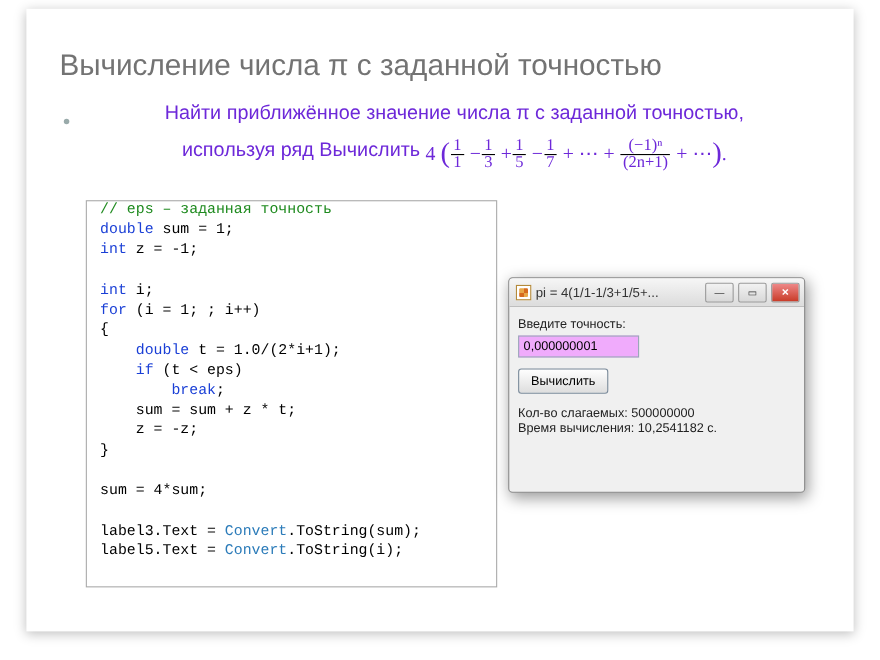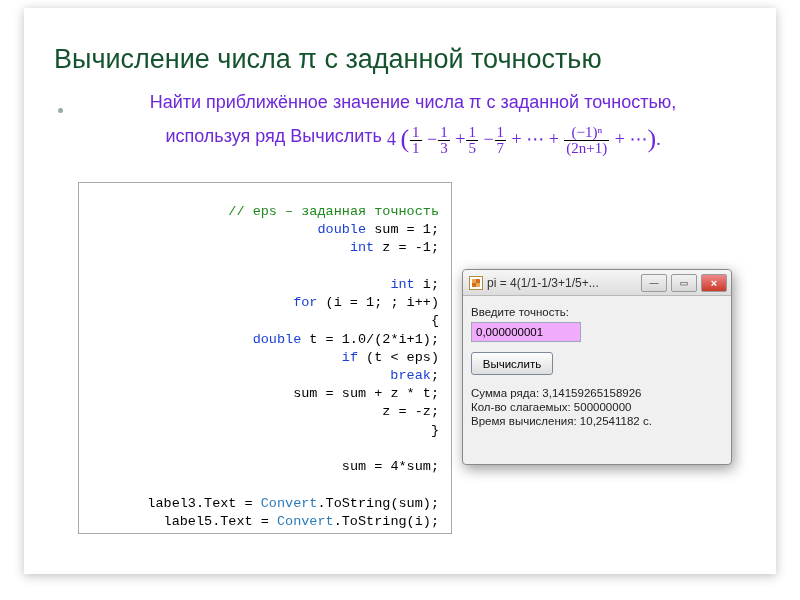--- a/index.html
+++ b/index.html
@@ -12,21 +12,21 @@
   }
   .shadow-wrap {
     position: absolute;
     left: 24px; top: 8px;
     width: 752px; height: 566px;
     background: #fff;
     box-shadow: 0 2px 10px rgba(0,0,0,0.25);
   }
   .title {
     padding: 36px 30px 14px 30px;
-    color: #14532d;
+    color: #737373;
     font-size: 27px;
     font-weight: 400;
   }
   .desc {
     padding: 0 38px 0 64px;
     color: #6d28d9;
     font-size: 18px;
     text-align: center;
     line-height: 1.55;
   }
@@ -51,34 +51,33 @@
     line-height: 1;
     margin: 0 1px;
   }
   .frac .num { display: block; border-bottom: 1px solid #000; padding: 0 2px; }
   .frac .den { display: block; padding: 0 2px; }
   .code-box {
     position: absolute;
     left: 54px; top: 174px;
     width: 374px; height: 352px;
     border: 1px solid #aaa;
-    padding: 20px 12px;
+    padding: 0 12px;
     font-family: Consolas, 'Courier New', monospace;
     font-size: 13.5px;
     line-height: 1.35;
     white-space: pre;
     color: #000;
-    text-align: right;
   }
   .c-comment { color: #1e8a1e; }
   .c-kw { color: #1a3fd6; }
   .c-type { color: #2b7bb9; }
   .app-window {
     position: absolute;
-    left: 438px; top: 261px;
+    left: 438px; top: 244px;
     width: 270px; height: 196px;
     background: #f0f0f0;
     border: 1px solid #8a8a8a;
     border-radius: 4px;
     box-shadow: 2px 4px 14px rgba(0,0,0,0.4);
     font-size: 11.5px;
   }
   .titlebar {
     height: 26px;
     background: linear-gradient(#f6f6f6,#dcdcdc);
@@ -183,19 +182,18 @@
       <span class="win-title">pi = 4(1/1-1/3+1/5+...</span>
       <span class="win-btn">—</span>
       <span class="win-btn">▭</span>
       <span class="win-btn close">×</span>
     </div>
     <div class="win-body">
       <div class="label">Введите точность:</div>
       <input class="text-input" value="0,000000001" style="">
       <div><button class="calc-btn">Вычислить</button></div>
       <div class="results">
-        <div><span>Сумма ряда: </span><span>3,14159265158926</span></div>
         <div><span>Кол-во слагаемых: </span><span>500000000</span></div>
         <div><span>Время вычисления: </span><span>10,2541182 с.</span></div>
       </div>
     </div>
   </div>
 </div>
 
 </body></html>

